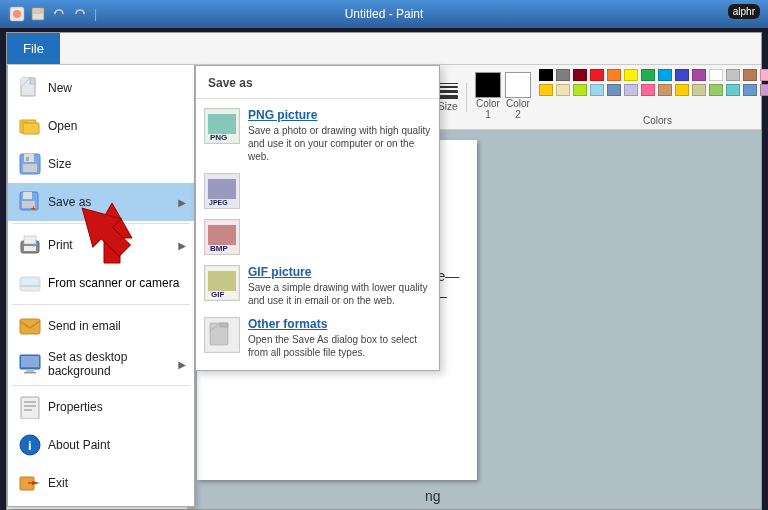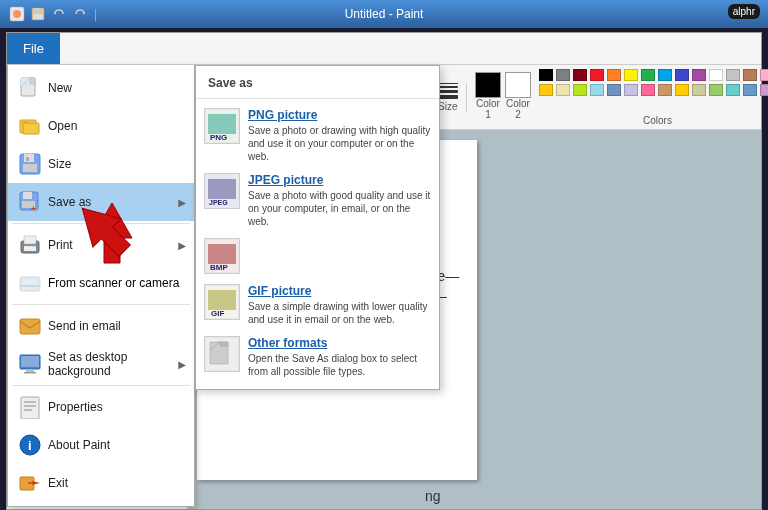--- a/index.html
+++ b/index.html
@@ -573,24 +573,20 @@
         </div>
       </div>
       <div class="saveas-item">
         <div class="saveas-item-icon">
           <svg width="32" height="32" viewBox="0 0 32 32">
             <rect width="32" height="32" fill="#e8e8f4"></rect>
             <rect x="2" y="4" width="28" height="20" fill="#669" opacity="0.6"></rect>
             <text x="3" y="30" font-size="7" fill="#226" font-weight="bold">JPEG</text>
           </svg>
         </div>
-        <div class="saveas-item-text">
-          <div class="saveas-item-title">JPEG picture</div>
-          <div class="saveas-item-desc">Save a photo with good quality and use it on your computer, in email, or on the web.</div>
-        </div>
       </div>
       <div class="saveas-item">
         <div class="saveas-item-icon">
           <svg width="32" height="32" viewBox="0 0 32 32">
             <rect width="32" height="32" fill="#f4e8e8"></rect>
             <rect x="2" y="4" width="28" height="20" fill="#a44" opacity="0.6"></rect>
             <text x="4" y="30" font-size="8" fill="#226" font-weight="bold">BMP</text>
           </svg>
         </div>
       </div>

